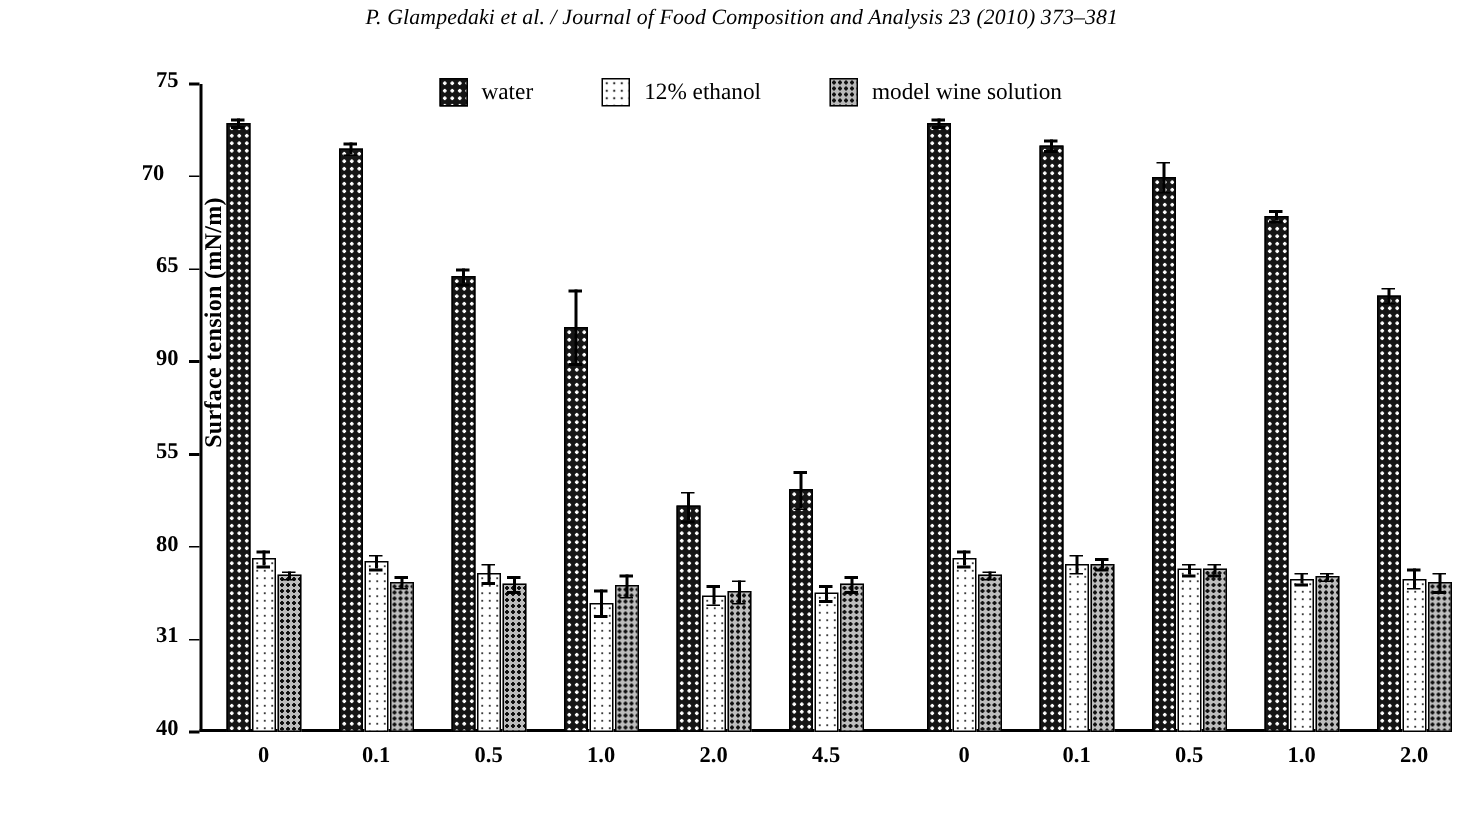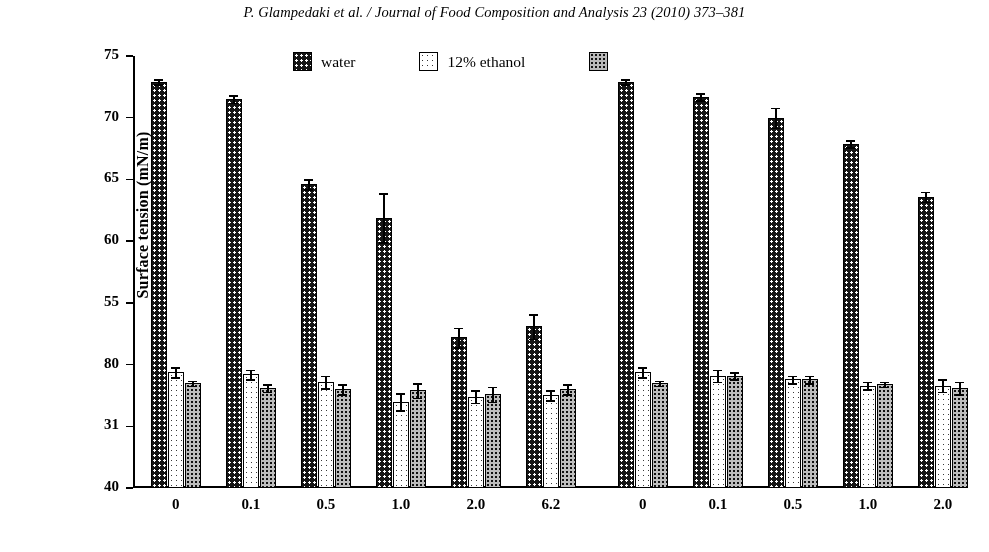--- a/index.html
+++ b/index.html
@@ -31,21 +31,21 @@
   #y-title{
     position:absolute;
     left:-110px;top:150px;width:240px;
     transform:rotate(-90deg);transform-origin:center center;
     text-align:center;font-size:16px;font-weight:bold;
     letter-spacing:.2px;
   }
   
   #legend{
     position:absolute;left:160px;top:-4px;
-    display:flex;align-items:center;gap:64px;
+    display:flex;align-items:center;gap:46px;
   }
   .legend-item{display:flex;align-items:center;gap:9px;}
   .swatch{width:17px;height:17px;border:1.5px solid #000;display:inline-block;}
   .sw-water{
     background-color:#151515;
     background-image:radial-gradient(#ffffff 1.1px, transparent 1.2px);
     background-size:5px 5px;
   }
   .sw-ethanol{
     background-color:#ffffff;
@@ -101,43 +101,44 @@
       <div class="legend-item">
         <span class="swatch sw-water"></span>
         <span class="legend-label">water</span>
       </div>
       <div class="legend-item">
         <span class="swatch sw-ethanol"></span>
         <span class="legend-label">12% ethanol</span>
       </div>
       <div class="legend-item">
         <span class="swatch sw-wine"></span>
+        <span class="legend-label">model wine solution</span>
       </div>
     </div>
 
     <div class="axis-line" id="y-axis"></div>
     <div class="axis-line" id="x-axis"></div>
 
     <div id="y-title">Surface tension (mN/m)</div>
 
     <div id="yticks">
         <div class="tick" style="top: 431.25px;"></div>
         <div class="ytick-label" style="top: 422px; left: -48px;">40</div>
         <div class="tick" style="top: 369.536px;"></div>
         <div class="ytick-label" style="top: 360.286px; left: -48px;">31</div>
         <div class="tick" style="top: 307.821px;"></div>
         <div class="ytick-label" style="top: 298.571px; left: -48px;">80</div>
         <div class="tick" style="top: 246.107px;"></div>
         <div class="ytick-label" style="top: 236.857px; left: -48px;">55</div>
         <div class="tick" style="top: 184.393px;"></div>
-        <div class="ytick-label" style="top: 175.143px; left: -48px;">60</div>
+        <div class="ytick-label" style="top: 175.143px; left: -48px;">90</div>
         <div class="tick" style="top: 122.679px;"></div>
         <div class="ytick-label" style="top: 113.429px; left: -48px;">65</div>
         <div class="tick" style="top: 60.9643px;"></div>
-        <div class="ytick-label" style="top: 51.7143px; left: -48px;">70</div>
+        <div class="ytick-label" style="top: 51.7143px; left: -48px; text-align: center;">70</div>
         <div class="tick" style="top: -0.75px;"></div>
         <div class="ytick-label" style="top: -10px; left: -48px;">75</div>
       </div>
     <div id="bars">
         <div class="bar water" style="left: 18px; width: 15.5px; top: 25.92px; height: 406.08px;"></div>
         <div class="errbar" style="left: 24.95px; top: 23.4514px; height: 4.93714px;"></div>
         <div class="errcap" style="left: 21.25px; top: 23.4514px; width: 9px;"></div>
         <div class="errcap" style="left: 21.25px; top: 28.3886px; width: 9px;"></div>
         <div class="bar ethanol" style="left: 35px; width: 15.5px; top: 315.977px; height: 116.023px;"></div>
         <div class="errbar" style="left: 41.95px; top: 311.04px; height: 9.87429px;"></div>
@@ -267,21 +268,21 @@
         <div class="errbar" style="left: 825.95px; top: 325.851px; height: 12.3429px;"></div>
         <div class="errcap" style="left: 822.25px; top: 325.851px; width: 9px;"></div>
         <div class="errcap" style="left: 822.25px; top: 338.194px; width: 9px;"></div>
       </div>
     <div id="xticks">
         <div class="xtick-label" style="left: 12.75px; top: 440px;">0</div>
         <div class="xtick-label" style="left: 87.75px; top: 440px;">0.1</div>
         <div class="xtick-label" style="left: 162.75px; top: 440px;">0.5</div>
         <div class="xtick-label" style="left: 237.75px; top: 440px;">1.0</div>
         <div class="xtick-label" style="left: 312.75px; top: 440px;">2.0</div>
-        <div class="xtick-label" style="left: 387.75px; top: 440px;">6.2</div>
+        <div class="xtick-label" style="left: 387.75px; top: 440px;">4.5</div>
         <div class="xtick-label" style="left: 479.75px; top: 440px;">0</div>
         <div class="xtick-label" style="left: 554.75px; top: 440px;">0.1</div>
         <div class="xtick-label" style="left: 629.75px; top: 440px;">0.5</div>
         <div class="xtick-label" style="left: 704.75px; top: 440px;">1.0</div>
         <div class="xtick-label" style="left: 779.75px; top: 440px;">2.0</div>
         <div class="xtick-label" style="left: 854.75px; top: 440px;">4.0</div>
       </div>
 
   </div>
 </div>

